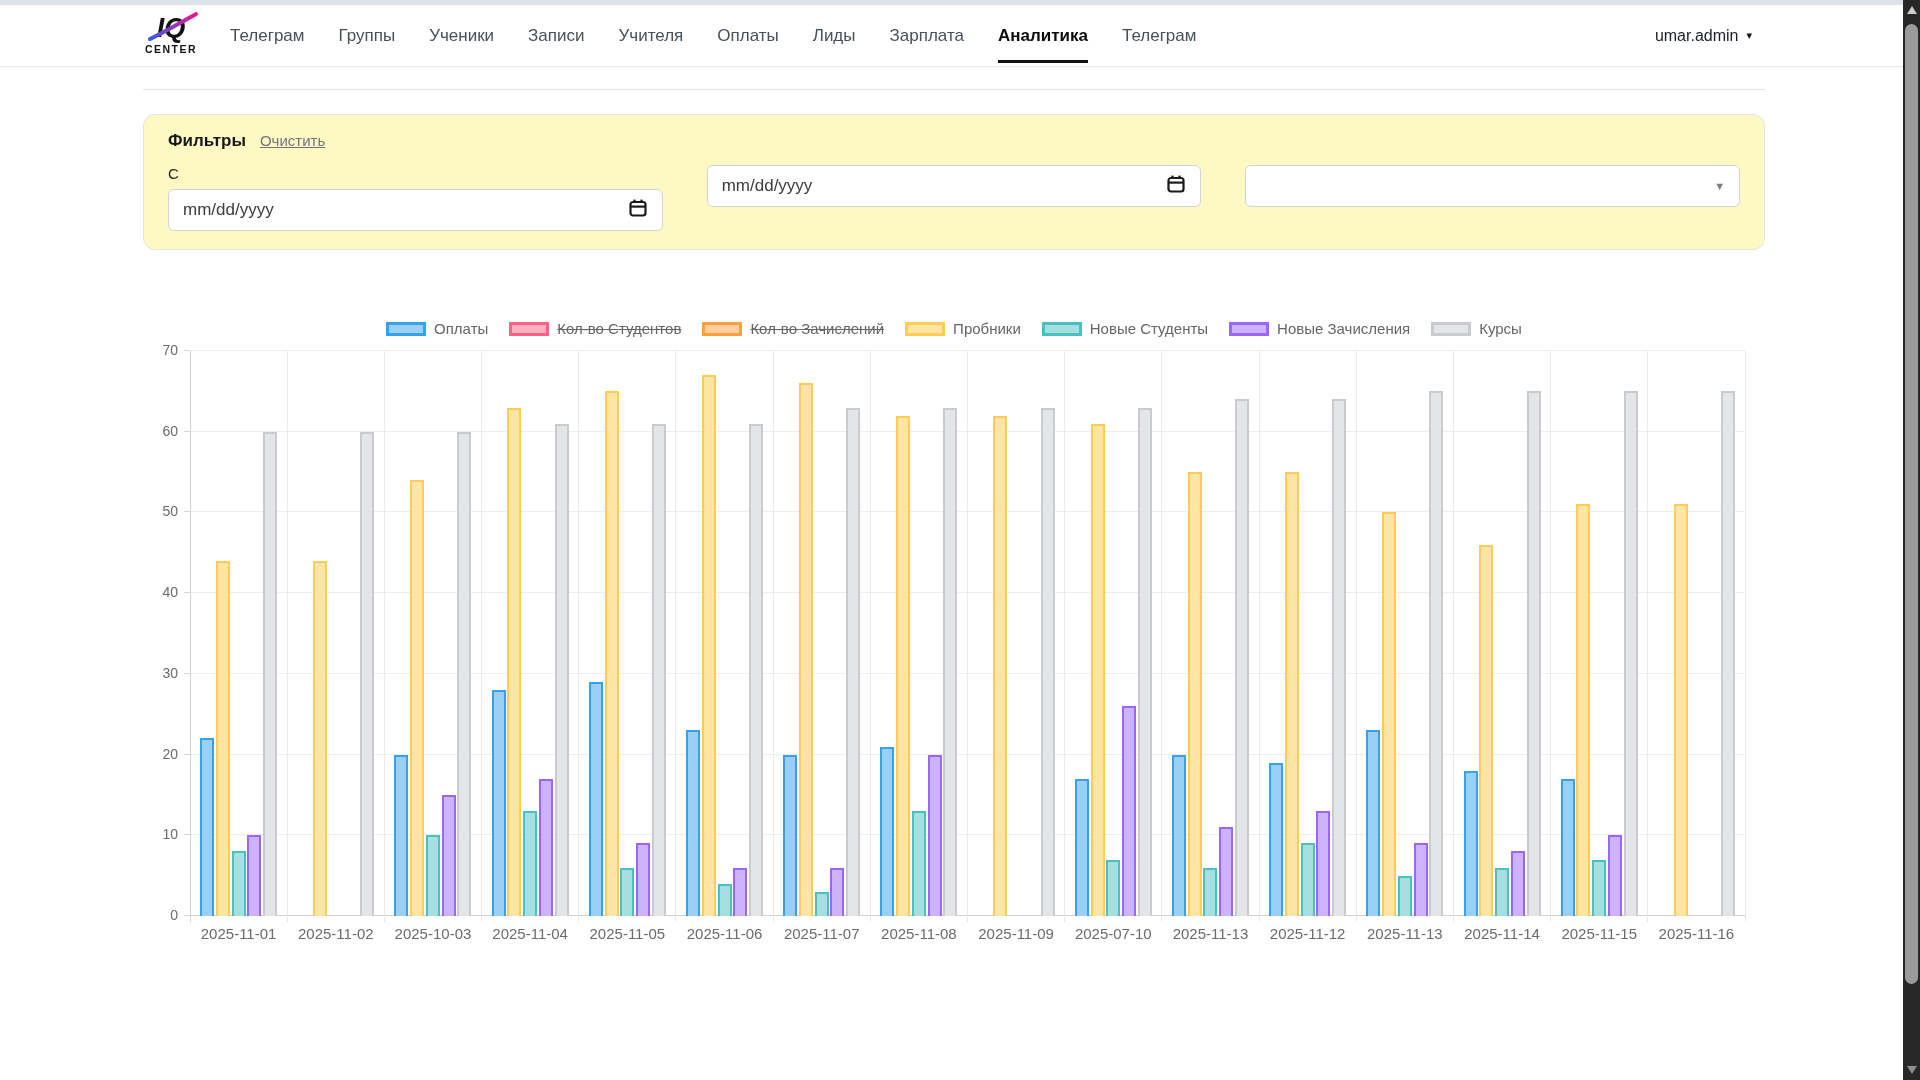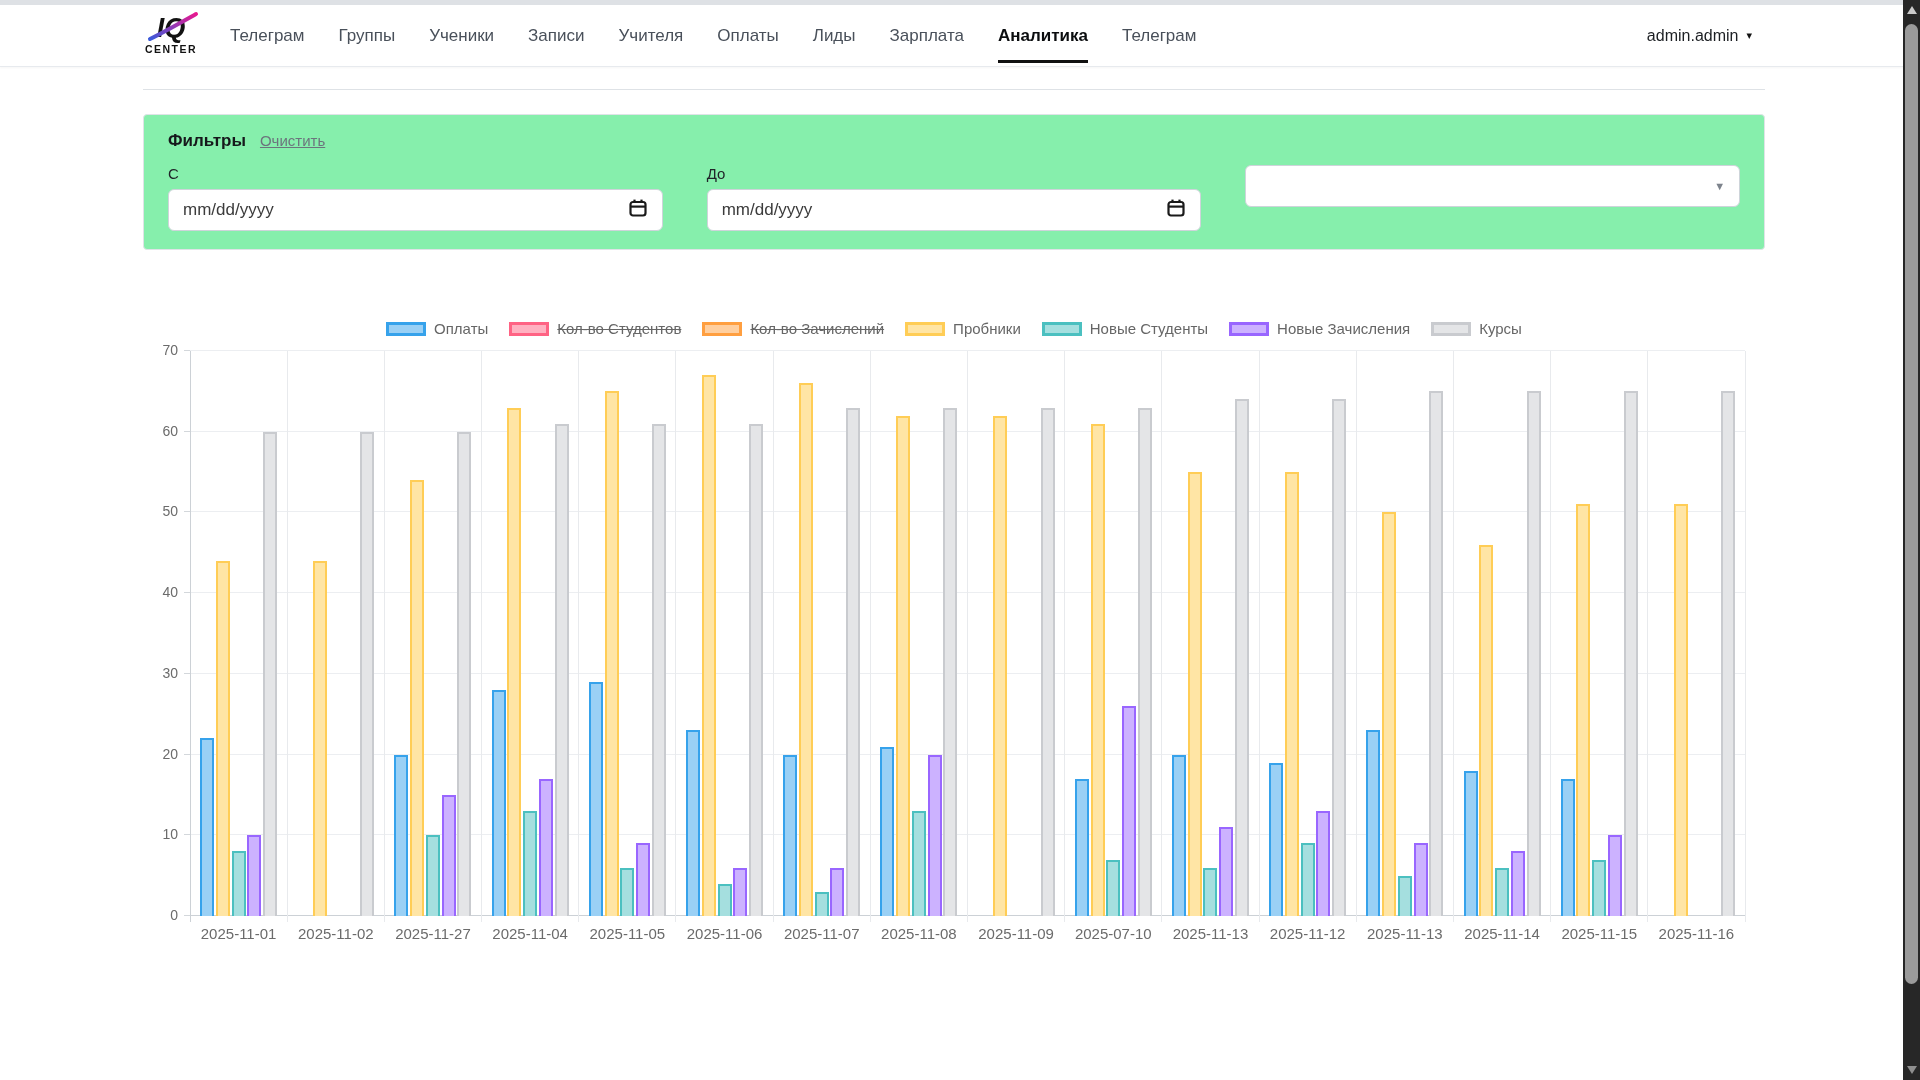--- a/index.html
+++ b/index.html
@@ -26,21 +26,21 @@
   .nav-item.active { color:#0b0d0f; font-weight:bold; }
   .nav-item.active::after { content:""; position:absolute; left:0; right:0; bottom:-17px; height:2.5px; background:#111; }
   .user-menu { margin-left:auto; margin-right:168px; display:flex; align-items:center; gap:8px;
     font-size:16px; color:#1c1f23; cursor:pointer; }
   .user-caret { font-size:11px; color:#111; }
   
   main { width:1622px; margin-left:143px; }
   .page-title { margin-top:32px; font-size:25px; font-weight:bold; color:#1b1f23; }
   .title-hr { border:none; border-top:1px solid #dee2e6; margin:22px 0 0 0; }
   
-  .filters { margin-top:24px; background:#86efac; border:1px solid #dfe3e7; border-radius:4px; padding:16px 24px 18px 24px; }
+  .filters { margin-top:24px; background:#fef9c3; border:1px solid #dfe3e7; border-radius:12px; padding:16px 24px 18px 24px; }
   .filters-head { display:flex; align-items:baseline; gap:14px; }
   .filters-title { font-size:17px; font-weight:bold; color:#16181b; }
   .filters-clear { font-size:15px; color:#6c757d; text-decoration:underline; cursor:pointer; }
   .filters-row { display:flex; gap:44px; margin-top:14px; }
   .field { flex:1; }
   .field-label { font-size:15px; color:#212529; margin-bottom:7px; }
   .control { height:42px; background:#fff; border:1px solid #ced4da; border-radius:6px;
     display:flex; align-items:center; padding:0 14px; font-size:17px; color:#3c3c3c; cursor:pointer;gap:36px; }
   .control .spacer { flex:1; }
   .select-caret { font-size:11px; color:#7d838c; }
@@ -99,21 +99,21 @@
       <div class="nav-item">Ученики</div>
       <div class="nav-item">Записи</div>
       <div class="nav-item">Учителя</div>
       <div class="nav-item">Оплаты</div>
       <div class="nav-item">Лиды</div>
       <div class="nav-item">Зарплата</div>
       <div class="nav-item active">Аналитика</div>
       <div class="nav-item">Телеграм</div>
     </nav>
   <div class="user-menu">
-    <span>admin.admin</span>
+    <span>umar.admin</span>
     <span class="user-caret">▾</span>
   </div>
 </header>
 
 <main>
   <hr class="title-hr">
 
   <section class="filters">
     <div class="filters-head">
       <span class="filters-title">Фильтры</span>
@@ -129,21 +129,20 @@
             <svg width="20" height="20" viewBox="0 0 20 20">
               <rect x="2.5" y="4" width="15" height="13.5" rx="2.5" fill="none" stroke="#1a1a1a" stroke-width="2.2"></rect>
               <line x1="3" y1="8.6" x2="17" y2="8.6" stroke="#1a1a1a" stroke-width="2.2"></line>
               <line x1="6.5" y1="1.6" x2="6.5" y2="4.5" stroke="#1a1a1a" stroke-width="2.2"></line>
               <line x1="13.5" y1="1.6" x2="13.5" y2="4.5" stroke="#1a1a1a" stroke-width="2.2"></line>
             </svg>
           </span>
         </div>
       </div>
       <div class="field">
-        <div class="field-label">До</div>
         <div class="control">
           <span>mm/dd/yyyy</span>
           <span class="spacer"></span>
           <span>
             <svg width="20" height="20" viewBox="0 0 20 20">
               <rect x="2.5" y="4" width="15" height="13.5" rx="2.5" fill="none" stroke="#1a1a1a" stroke-width="2.2"></rect>
               <line x1="3" y1="8.6" x2="17" y2="8.6" stroke="#1a1a1a" stroke-width="2.2"></line>
               <line x1="6.5" y1="1.6" x2="6.5" y2="4.5" stroke="#1a1a1a" stroke-width="2.2"></line>
               <line x1="13.5" y1="1.6" x2="13.5" y2="4.5" stroke="#1a1a1a" stroke-width="2.2"></line>
             </svg>
@@ -522,21 +521,21 @@
                   <div class="bar" style="height: 524.643px; background: rgb(228, 229, 231); border-color: rgb(201, 203, 207);"></div>
                 </div>
               </div>
             </div>
           </div>
         </div>
     </div>
     <div class="x-labels" id="xlabels">
         <div class="x-label">2025-11-01</div>
         <div class="x-label">2025-11-02</div>
-        <div class="x-label">2025-11-27</div>
+        <div class="x-label">2025-10-03</div>
         <div class="x-label">2025-11-04</div>
         <div class="x-label">2025-11-05</div>
         <div class="x-label">2025-11-06</div>
         <div class="x-label">2025-11-07</div>
         <div class="x-label">2025-11-08</div>
         <div class="x-label">2025-11-09</div>
         <div class="x-label">2025-07-10</div>
         <div class="x-label">2025-11-13</div>
         <div class="x-label">2025-11-12</div>
         <div class="x-label">2025-11-13</div>

